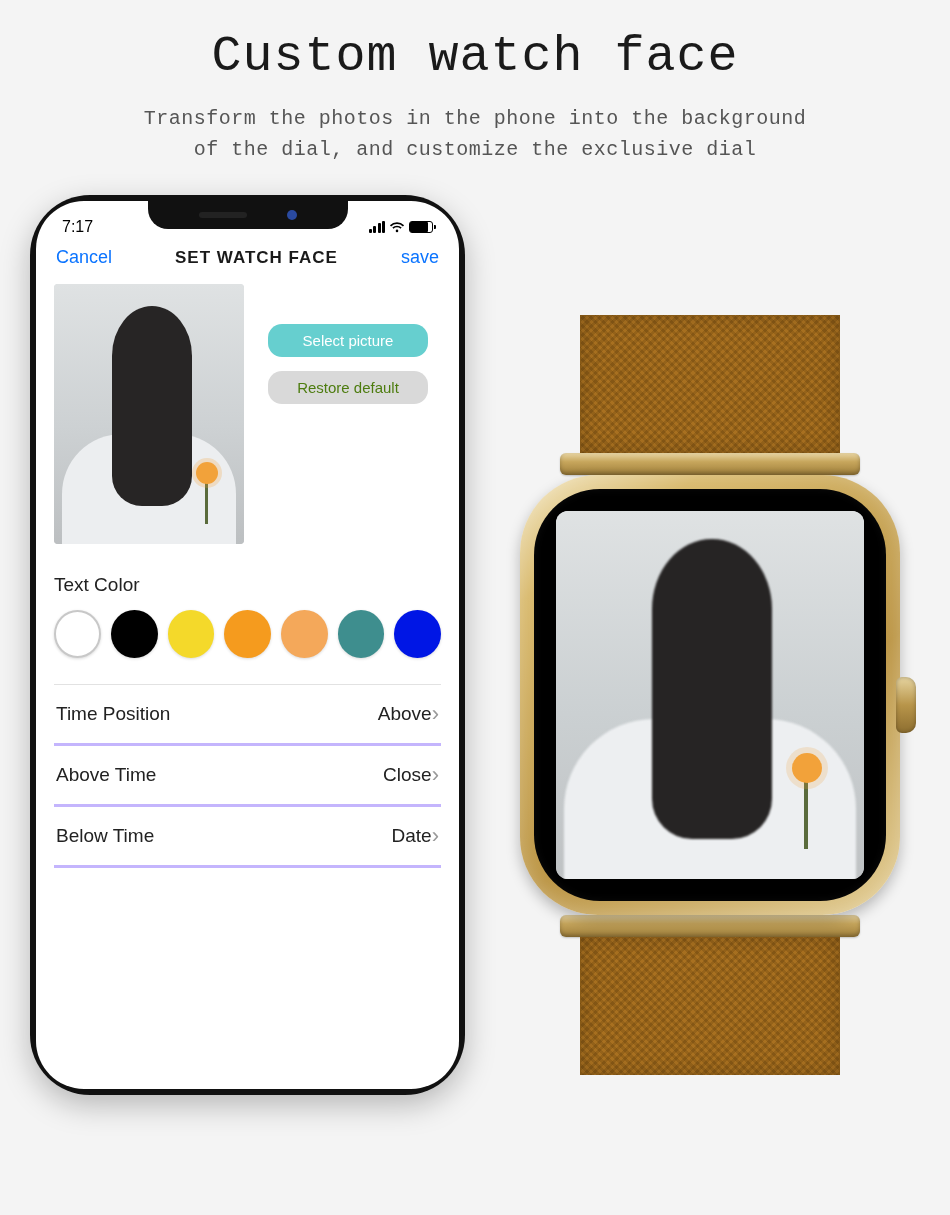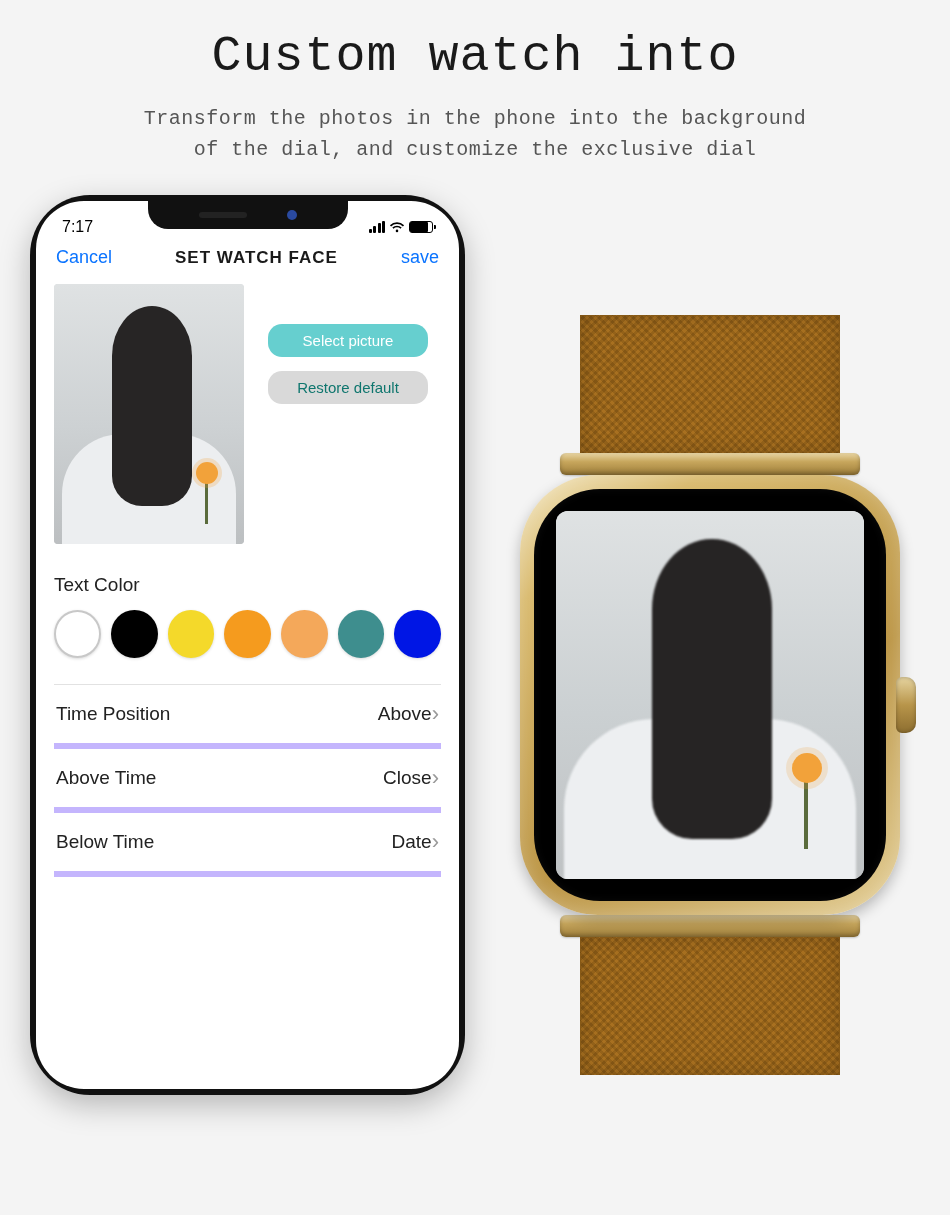--- a/index.html
+++ b/index.html
@@ -150,21 +150,21 @@
   .side-btns{ display:flex; flex-direction:column; gap:14px; margin-top:40px;}
   .pill{
     width:160px;
     text-align:center;
     font-size:15px;
     padding:8px 0;
     border-radius:14px;
     color:#fff;
   }
   .pill.primary{ background:#66cfcf; }
-  .pill.muted{ background:#d9d9d9; color:#0f766e; }
+  .pill.muted{ background:#d9d9d9; color:#4d7c0f; }
 
   .section-title{
     margin-top:30px;
     font-size:19px;
     color:#222;
   }
 
   .swatches{
     display:flex;
     gap:10px;
@@ -178,21 +178,21 @@
 
   .list{
     margin-top:26px;
     border-top:1px solid #e2e2e2;
   }
   .row{
     display:flex;
     justify-content:space-between;
     align-items:center;
     padding:18px 2px;
-    border-bottom:6px solid #c4b5fd;
+    border-bottom:3px solid #c4b5fd;
     font-size:19px;
     color:#222;
   }
   .row .val{ color:#222; display:flex; align-items:center; }
   .chev{ color:#9a9a9a; font-size:22px; line-height:1;}
 
   
   .watch-wrap{
     position:absolute;
     right:30px;
@@ -273,21 +273,21 @@
     filter: blur(.6px);
   }
   .watch-screen .stem{
     position:absolute; bottom:30px; right:56px; width:4px; height:78px;
     background:#5a6b3c;
   }
 </style>
 </head>
 <body>
 
-<h1 class="hero-title">Custom watch into</h1>
+<h1 class="hero-title">Custom watch face</h1>
 <p class="hero-sub">
   <span>Transform the photos in the phone into the background</span><br>
   <span>of the dial, and customize the exclusive dial</span>
 </p>
 
 <div class="stage">
 
   <div class="phone">
     <div class="phone-screen">
       <div class="notch">

